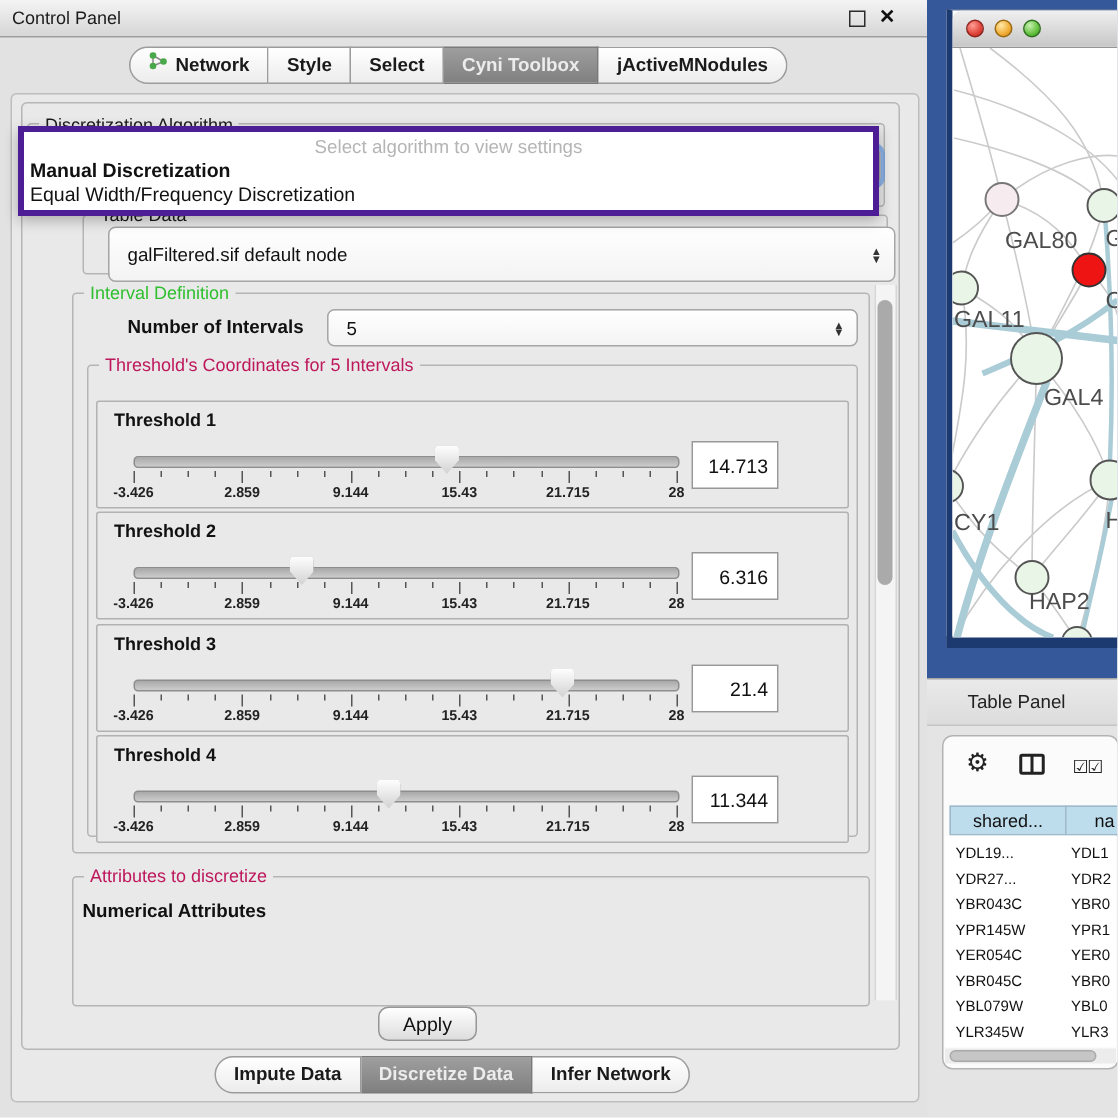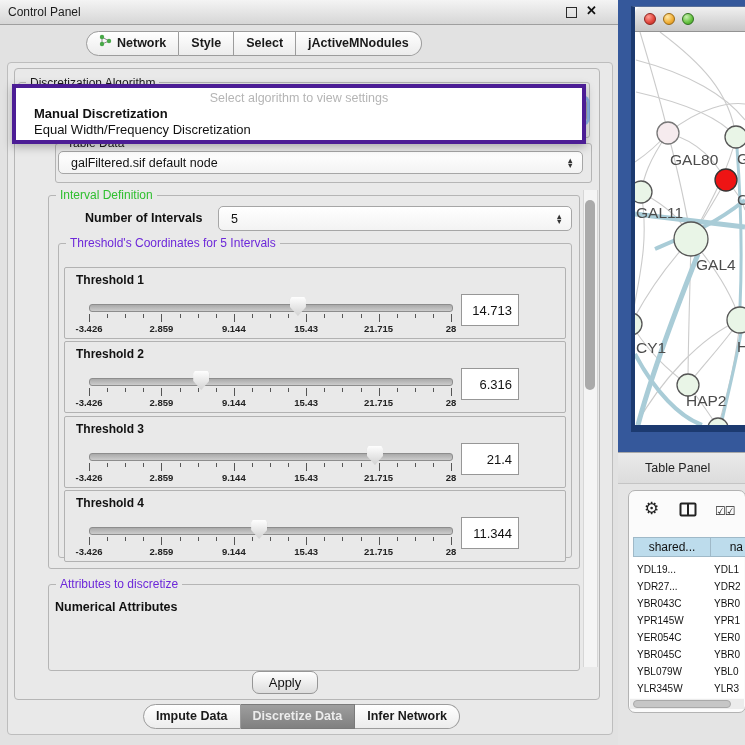--- a/index.html
+++ b/index.html
@@ -16,30 +16,30 @@
   .seg .tab:first-child{border-left:1px solid #9c9c9c;border-radius:13px 0 0 13px;}
   .seg .tab:last-child{border-radius:0 13px 13px 0;}
   .seg .tab.sel{background:linear-gradient(#9e9e9e,#808080);color:#ececec;border-color:#7a7a7a;}
   #top-tabs{left:86px;top:31px;}
   #bottom-tabs{left:143px;top:704px;}
   #outer-panel{left:7px;top:62px;width:604px;height:671px;border:1px solid #bdbdbd;border-radius:4px;background:#e9e9e9;}
   #inner-panel{left:14px;top:68px;width:584px;height:630px;border:1px solid #b6b6b6;border-radius:4px;background:#e9e9e9;}
   .group{border:1px solid #b5b5b5;border-radius:3px;}
   .gtitle{font-size:12px;background:#e9e9e9;padding:0 4px;white-space:nowrap;color:#1a1a1a;}
   .gtitle.green{color:#2fbf2f;}
-  .gtitle.blue{color:#6d28d9;}
+  .gtitle.blue{color:#be185d;}
   .combo{background:linear-gradient(#ffffff,#f3f3f3);border:1px solid #a6a6a6;border-radius:5px;font-size:12.5px;color:#111;display:flex;align-items:center;padding-left:12px;box-sizing:border-box;}
   .spinner{position:absolute;right:8px;top:50%;transform:translateY(-50%);display:flex;flex-direction:column;align-items:center;font-size:7.5px;line-height:5px;color:#333;}
   #algo-combo{left:60px;top:98px;width:527px;height:25px;box-shadow:0 0 0 3px rgba(92,152,230,.65);z-index:5;}
   #popup{left:12px;top:84px;width:566px;height:52px;background:#fff;border:4px solid #4c1d95;box-shadow:0 3px 9px rgba(0,0,0,.28);z-index:10;}
   #popup-placeholder{top:3px;left:0;width:100%;text-align:center;font-size:12.5px;color:#b5b5b5;}
-  .popup-item{left:18px;font-size:13px;color:#111;white-space:nowrap;}
+  .popup-item{left:4px;font-size:13px;color:#111;white-space:nowrap;}
   #popup-item-0{top:18px;font-weight:bold;}
   #popup-item-1{top:34px;}
-  #tabledata-combo{left:58px;top:151px;width:525px;height:23px;}
+  #tabledata-combo{left:72px;top:151px;width:525px;height:37px;}
   #num-combo{left:218px;top:206px;width:354px;height:25px;}
   .blabel{font-size:12.5px;font-weight:bold;color:#111;white-space:nowrap;}
   .tpanel{left:64px;width:500px;height:70px;border:1px solid #b2b2b2;border-radius:2px;position:absolute;background:#e9e9e9;}
   .tlabel{position:absolute;left:11px;top:5px;font-size:12px;font-weight:bold;color:#111;}
   .track{position:absolute;left:24px;top:36px;width:362px;height:6px;border-radius:3px;background:linear-gradient(#a9a9a9,#cccccc);border:1px solid #8d8d8d;}
   .thumb{position:absolute;width:16px;height:19px;top:29px;background:linear-gradient(#fefefe,#d2d2d2);clip-path:polygon(10% 0,90% 0,100% 14%,100% 52%,50% 100%,0 52%,0 14%);filter:drop-shadow(0 0 1px #777);}
   .tick{position:absolute;width:1px;background:#555;top:46px;}
   .ticklabel{position:absolute;top:55px;width:60px;text-align:center;font-size:9.5px;font-weight:bold;color:#222;}
   .vfield{position:absolute;left:396px;top:26px;width:58px;height:32px;background:#fff;border:1px solid #979797;font-size:13px;color:#111;text-align:right;box-sizing:border-box;padding:8px 6px 0 0;}
   #vscroll-track{left:583px;top:190px;width:13px;height:477px;background:#f4f4f4;border-left:1px solid #d6d6d6;border-right:1px solid #d6d6d6;}
@@ -99,20 +99,23 @@
             <circle cx="10" cy="7" r="2.2" fill="#49a849"></circle>
           </svg>
       </span>
       <span>Network</span>
     </div>
     <div class="tab">
         <span>Style</span>
       </div>
     <div class="tab">
         <span>Select</span>
+      </div>
+    <div class="tab sel">
+        <span>Cyni Toolbox</span>
       </div>
     <div class="tab">
         <span>jActiveMNodules</span>
       </div>
   </div>
 
   <div class="abs" id="outer-panel"></div>
   <div class="abs" id="inner-panel"></div>
 
   <div class="abs group" style="left:18px;top:82px;width:570px;height:54px;"></div>

